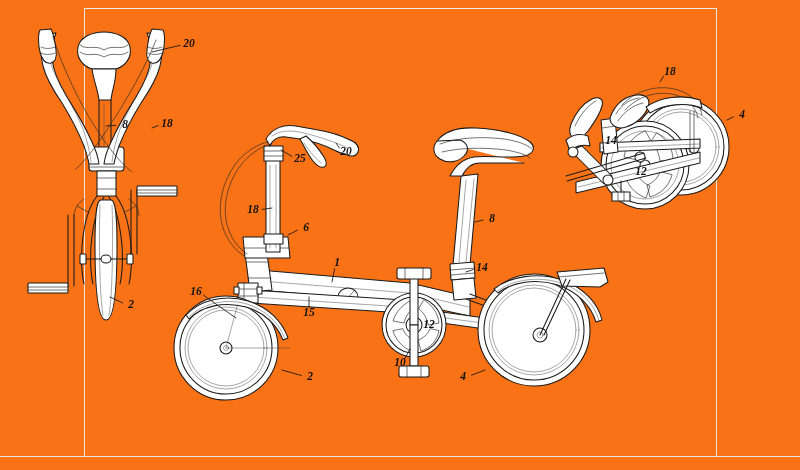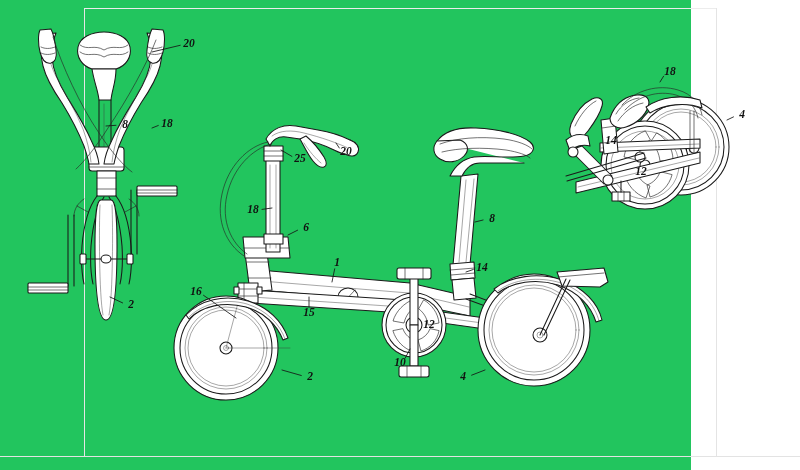--- a/index.html
+++ b/index.html
@@ -5,22 +5,22 @@
   * { box-sizing: border-box; }
   html, body {
     margin: 0; padding: 0;
     width: 800px; height: 470px;
     background: #ffffff;
     font-family: "Liberation Serif", serif;
     overflow: hidden;
   }
   #page {
     position: relative;
-    width: 691px; height: 470px;
-    background: #22c55e;
+    width: 800px; height: 470px;
+    background: #f97316;
   }
   
   .frame-left {
     position: absolute; left: 84px; top: 8px;
     width: 1px; height: 448px;
     background: #e6e6e6;
   }
   .frame-top {
     position: absolute; left: 84px; top: 8px;
     width: 632px; height: 1px;

